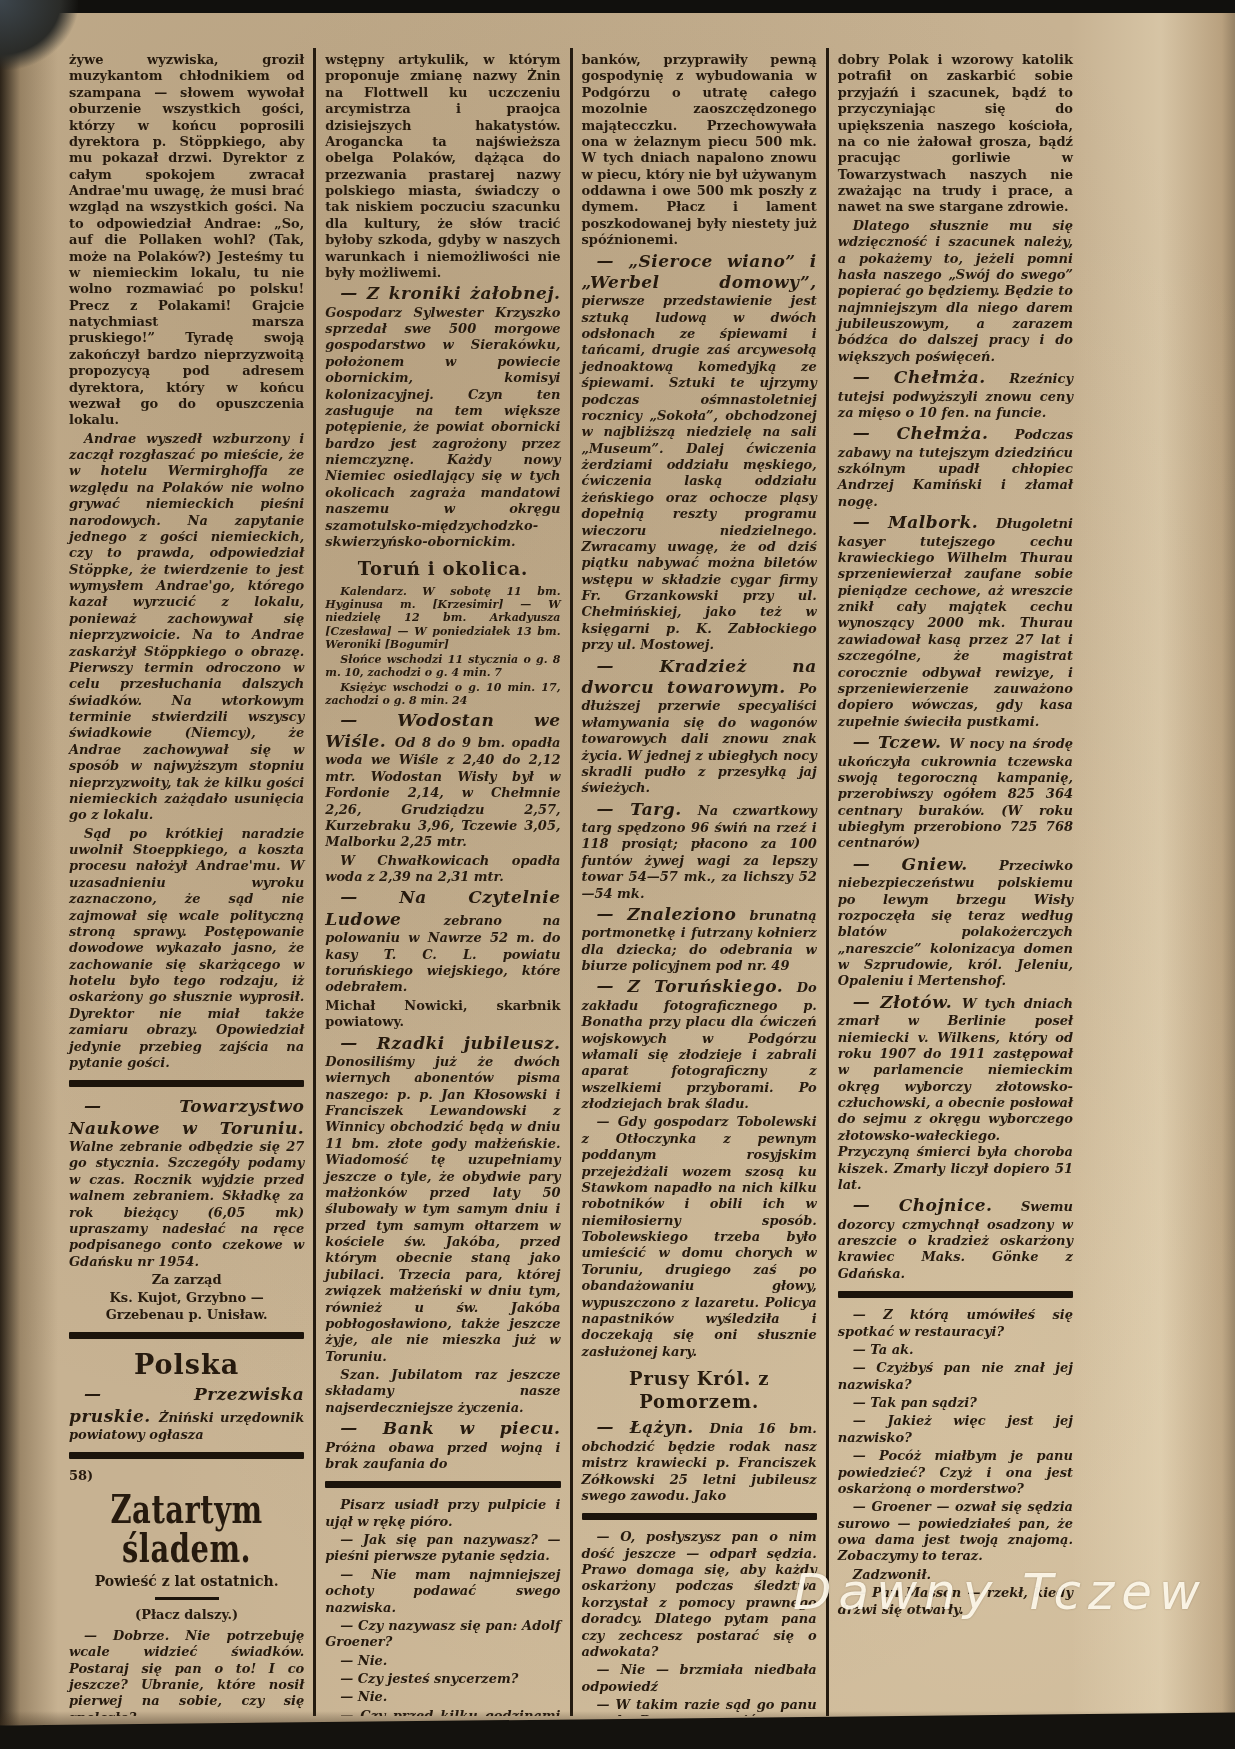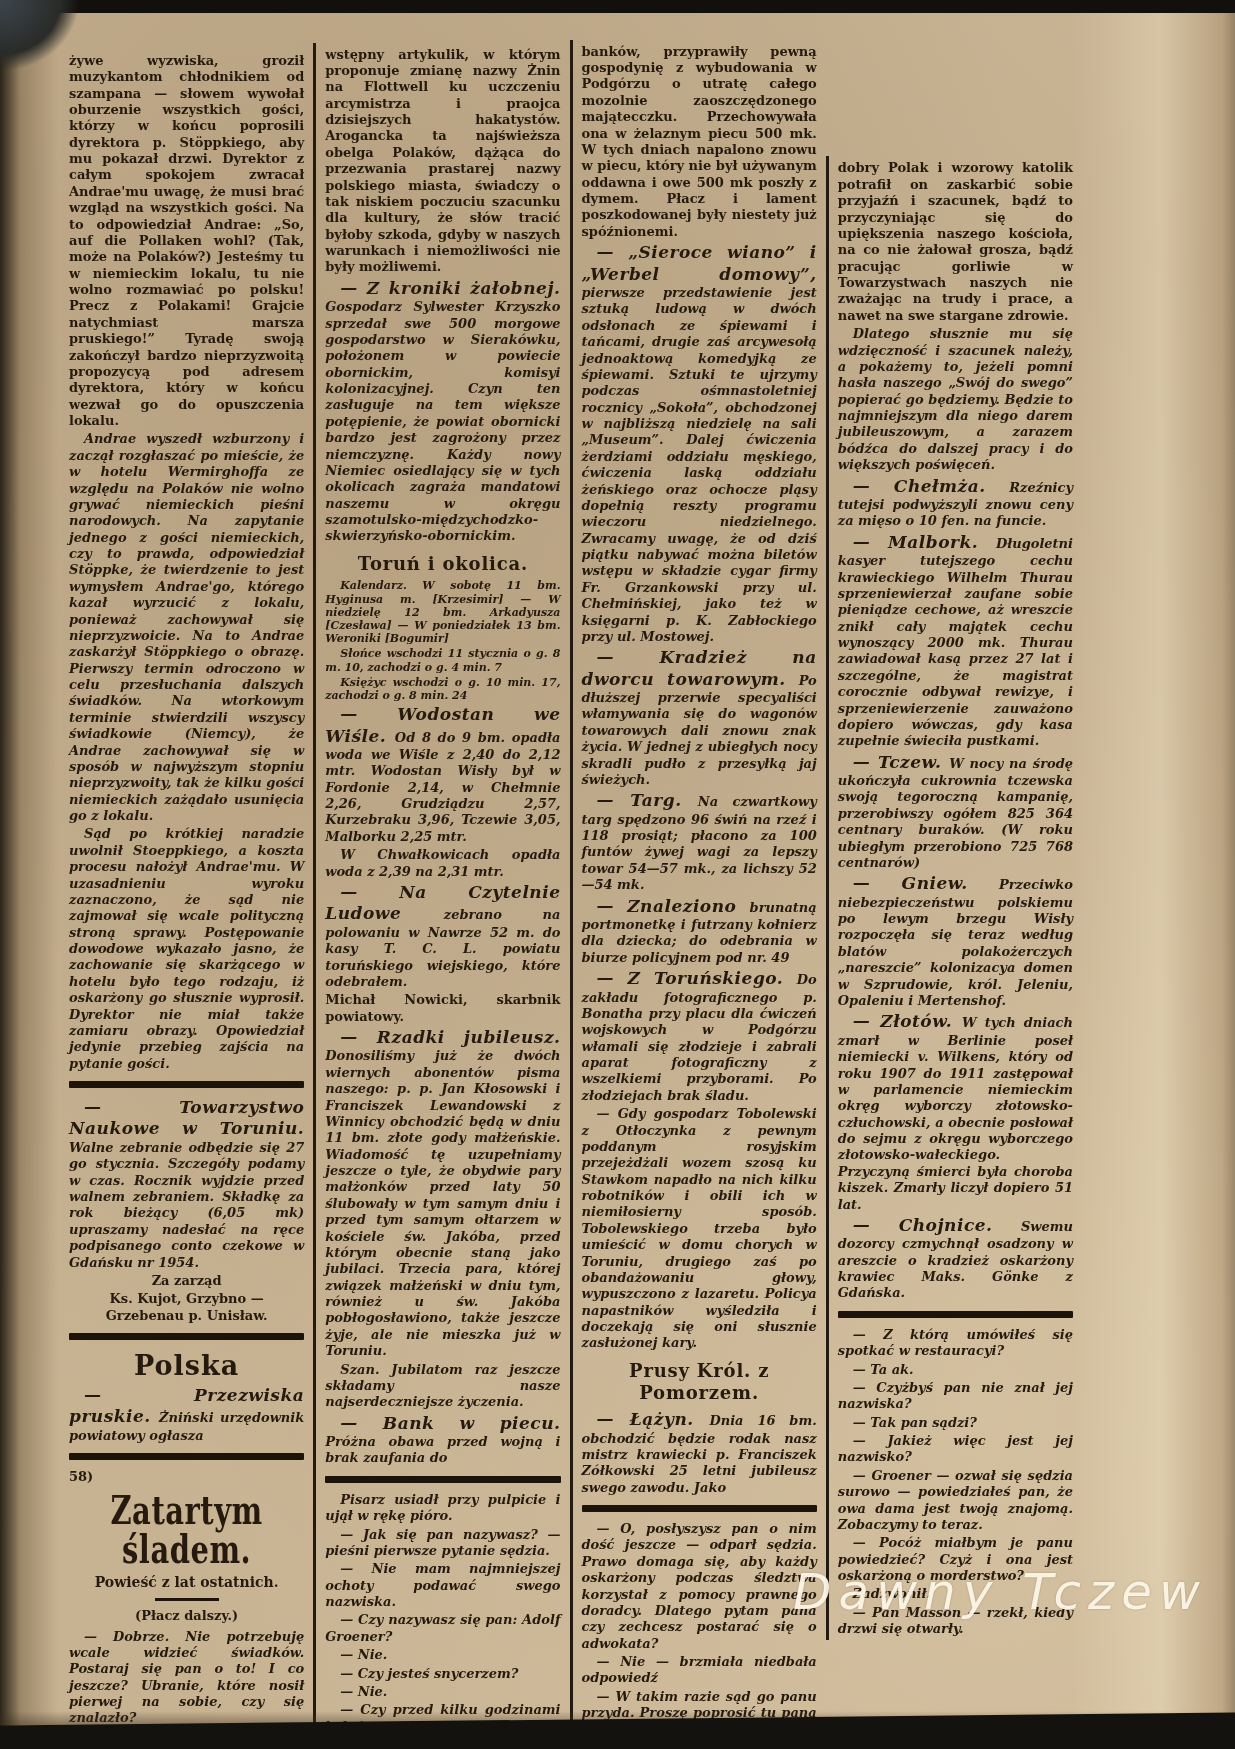--- a/index.html
+++ b/index.html
@@ -13,21 +13,21 @@
   .edge-top{position:absolute;top:0;left:0;right:0;height:13px;background:#11100d;}
   .corner-patch{position:absolute;top:0;left:0;width:78px;height:70px;
     background:radial-gradient(ellipse at 0% 0%, #3d464d 0%, #2a2b28 55%, rgba(40,40,36,0) 72%);}
   .edge-left{position:absolute;top:0;left:0;width:58px;height:100%;
     background:linear-gradient(90deg, #2c2318 0%, rgba(120,99,70,0.55) 35%, rgba(199,178,146,0) 100%);}
   .edge-bottom{position:absolute;left:-10px;right:-10px;bottom:-16px;height:46px;background:#14120e;transform:rotate(-0.6deg);}
   .edge-bottom2{position:absolute;left:0;right:0;bottom:24px;height:14px;
     background:linear-gradient(180deg, rgba(60,45,28,0) 0%, rgba(60,45,28,0.45) 100%);}
   .paper-curl{position:absolute;top:0;right:0;width:165px;height:100%;
     background:linear-gradient(90deg, rgba(0,0,0,0) 0%, rgba(255,244,214,0.28) 55%, rgba(150,120,82,0.30) 92%, rgba(90,70,45,0.45) 100%);}
-  .cols{position:absolute;left:60px;top:64px;width:1022px;height:1668px;display:flex;align-items:center;}
+  .cols{position:absolute;left:60px;top:48px;width:1022px;height:1668px;display:flex;}
   .col{flex:1 1 0;padding:4px 9px 0 9px;box-sizing:border-box;overflow:hidden;
     font-size:13px;line-height:1.26;color:#261a0e;text-align:justify;font-weight:bold;}
   .col + .col{border-left:3px solid #241b10;}
   .blk{margin:0 0 2px 0;}
   .indent{text-indent:15px;font-style:italic;}
   .lead{font-size:17px;letter-spacing:0.5px;}
   .bar{height:7px;background:#1c140b;margin:9px 0;border-radius:1px;}
   .smallrule{width:64px;height:3px;background:#1c140b;margin:7px auto;}
   .h1{font-size:29px;line-height:1;text-align:center;margin:16px 0 14px;letter-spacing:0.5px;transform:scaleY(1.35);transform-origin:center;}
   .h2{font-size:27px;text-align:center;margin:6px 0 2px;letter-spacing:1px;}
@@ -107,33 +107,34 @@
         <p class="blk plead indent"><b class="lead">— Łążyn. </b>Dnia 16 bm. obchodzić będzie rodak nasz mistrz krawiecki p. Franciszek Zółkowski 25 letni jubileusz swego zawodu. Jako</p>
         <div class="bar"></div>
         <p class="blk p indent">— O, posłyszysz pan o nim dość jeszcze — odparł sędzia. Prawo domaga się, aby każdy oskarżony podczas śledztwa korzystał z pomocy prawnego doradcy. Dlatego pytam pana czy zechcesz postarać się o adwokata?</p>
         <p class="blk p indent">— Nie — brzmiała niedbała odpowiedź</p>
         <p class="blk p indent">— W takim razie sąd go panu przyda. Proszę poprosić tu pana Cave, adwokata — dodał, zwracając się do pisarza.</p>
       </div>
     <div class="col">
         <p class="blk p">dobry Polak i wzorowy katolik potrafił on zaskarbić sobie przyjaźń i szacunek, bądź to przyczyniając się do upiększenia naszego kościoła, na co nie żałował grosza, bądź pracując gorliwie w Towarzystwach naszych nie zważając na trudy i prace, a nawet na swe stargane zdrowie.</p>
         <p class="blk p indent">Dlatego słusznie mu się wdzięczność i szacunek należy, a pokażemy to, jeżeli pomni hasła naszego „Swój do swego” popierać go będziemy. Będzie to najmniejszym dla niego darem jubileuszowym, a zarazem bódźca do dalszej pracy i do większych poświęceń.</p>
         <p class="blk plead indent"><b class="lead">— Chełmża. </b>Rzeźnicy tutejsi podwyższyli znowu ceny za mięso o 10 fen. na funcie.</p>
+        <p class="blk plead indent"><b class="lead">— Chełmża. </b>Podczas zabawy na tutejszym dziedzińcu szkólnym upadł chłopiec Andrzej Kamiński i złamał nogę.</p>
         <p class="blk plead indent"><b class="lead">— Malbork. </b>Długoletni kasyer tutejszego cechu krawieckiego Wilhelm Thurau sprzeniewierzał zaufane sobie pieniądze cechowe, aż wreszcie znikł cały majątek cechu wynoszący 2000 mk. Thurau zawiadował kasą przez 27 lat i szczególne, że magistrat corocznie odbywał rewizye, i sprzeniewierzenie zauważono dopiero wówczas, gdy kasa zupełnie świeciła pustkami.</p>
         <p class="blk plead indent"><b class="lead">— Tczew. </b>W nocy na środę ukończyła cukrownia tczewska swoją tegoroczną kampanię, przerobiwszy ogółem 825 364 centnary buraków. (W roku ubiegłym przerobiono 725 768 centnarów)</p>
         <p class="blk plead indent"><b class="lead">— Gniew. </b>Przeciwko niebezpieczeństwu polskiemu po lewym brzegu Wisły rozpoczęła się teraz według blatów polakożerczych „nareszcie” kolonizacya domen w Szprudowie, król. Jeleniu, Opaleniu i Mertenshof.</p>
         <p class="blk plead indent"><b class="lead">— Złotów. </b>W tych dniach zmarł w Berlinie poseł niemiecki v. Wilkens, który od roku 1907 do 1911 zastępował w parlamencie niemieckim okręg wyborczy złotowsko-człuchowski, a obecnie posłował do sejmu z okręgu wyborczego złotowsko-wałeckiego. Przyczyną śmierci była choroba kiszek. Zmarły liczył dopiero 51 lat.</p>
         <p class="blk plead indent"><b class="lead">— Chojnice. </b>Swemu dozorcy czmychnął osadzony w areszcie o kradzież oskarżony krawiec Maks. Gönke z Gdańska.</p>
         <div class="bar"></div>
         <p class="blk p indent">— Z którą umówiłeś się spotkać w restauracyi?</p>
         <p class="blk p indent">— Ta ak.</p>
         <p class="blk p indent">— Czyżbyś pan nie znał jej nazwiska?</p>
         <p class="blk p indent">— Tak pan sądzi?</p>
         <p class="blk p indent">— Jakież więc jest jej nazwisko?</p>
+        <p class="blk p indent">— Pocóż miałbym je panu powiedzieć? Czyż i ona jest oskarżoną o morderstwo?</p>
         <p class="blk p indent">— Groener — ozwał się sędzia surowo — powiedziałeś pan, że owa dama jest twoją znajomą. Zobaczymy to teraz.</p>
-        <p class="blk p indent">— Pocóż miałbym je panu powiedzieć? Czyż i ona jest oskarżoną o morderstwo?</p>
         <p class="blk p indent">Zadzwonił.</p>
         <p class="blk p indent">— Pan Masson — rzekł, kiedy drzwi się otwarły.</p>
       </div>
   </div>
 
   <div class="edge-bottom2"></div>
   <div class="edge-bottom"></div>
   <div class="watermark">Dawny Tczew</div>
 </div>
 

